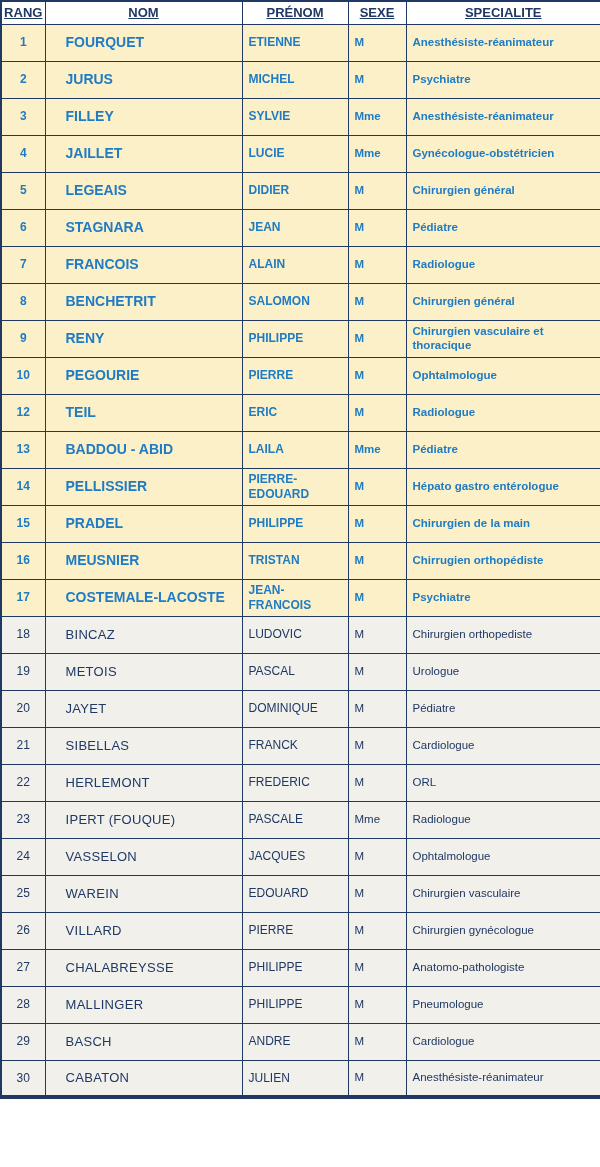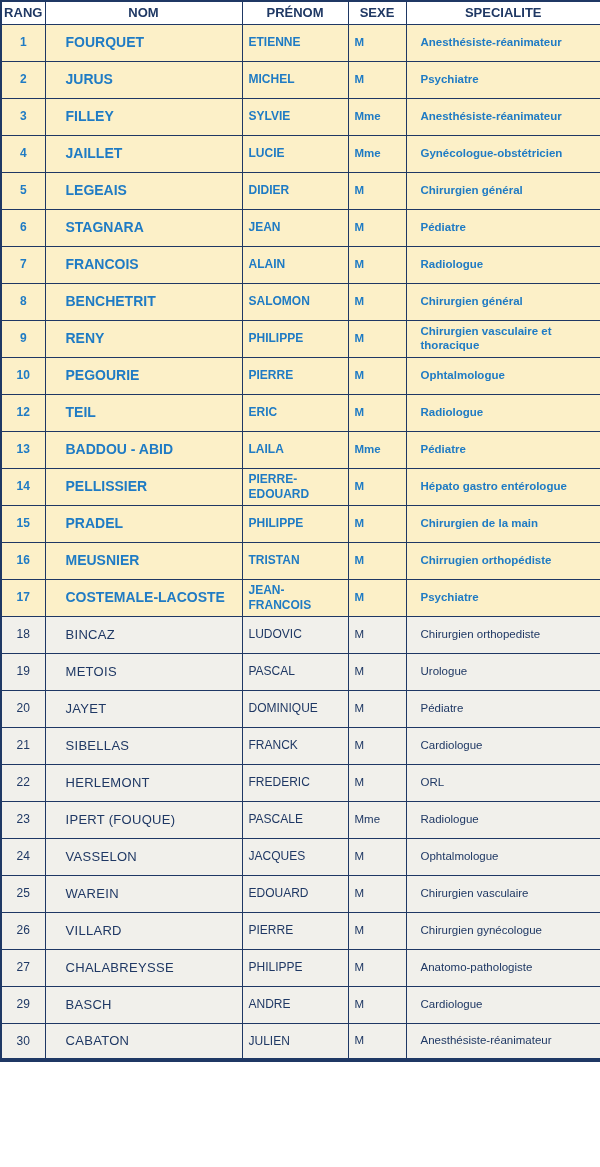--- a/index.html
+++ b/index.html
@@ -29,20 +29,21 @@
   col.c-spec{width:195px;}
   th{
     border:1px solid var(--navy);
     background:var(--headerbg);
     color:var(--navy);
     font-weight:bold;
     font-size:13px;
     text-align:center;
     height:23px;
     padding:1px 2px;
+    text-decoration:underline;
   }
   td{
     border:1px solid var(--navy);
     height:37px;
     vertical-align:middle;
     padding:2px 4px;
     line-height:1.2;
     overflow:hidden;
   }
   tr.top td{
@@ -53,21 +54,21 @@
   tr.bottom td{
     background:var(--gray);
     color:var(--navy);
     font-weight:normal;
   }
   td.rang{text-align:center;font-size:12px;padding:2px 2px;}
   td.nom{font-size:14px;padding-left:20px;}
   tr.bottom td.nom{font-size:13px;letter-spacing:0.3px;}
   td.prenom{font-size:12px;padding-left:6px;}
   td.sexe{font-size:11.5px;padding-left:6px;}
-  td.specialite{font-size:11.5px;padding-left:14px;}
+  td.specialite{font-size:11.5px;padding-left:6px;}
 </style>
 </head>
 <body>
 
 <table>
   <colgroup>
     <col class="c-rang">
       <col class="c-nom">
       <col class="c-prenom">
       <col class="c-sexe">
@@ -259,20 +260,27 @@
         <td class="specialite">Chirurgien gynécologue</td>
       </tr>
       <tr class="bottom">
         <td class="rang">27</td>
         <td class="nom">CHALABREYSSE</td>
         <td class="prenom">PHILIPPE</td>
         <td class="sexe">M</td>
         <td class="specialite">Anatomo-pathologiste</td>
       </tr>
       <tr class="bottom">
+        <td class="rang">28</td>
+        <td class="nom">MALLINGER</td>
+        <td class="prenom">PHILIPPE</td>
+        <td class="sexe">M</td>
+        <td class="specialite">Pneumologue</td>
+      </tr>
+      <tr class="bottom">
         <td class="rang">29</td>
         <td class="nom">BASCH</td>
         <td class="prenom">ANDRE</td>
         <td class="sexe">M</td>
         <td class="specialite">Cardiologue</td>
       </tr>
       <tr class="bottom">
         <td class="rang">30</td>
         <td class="nom">CABATON</td>
         <td class="prenom">JULIEN</td>

